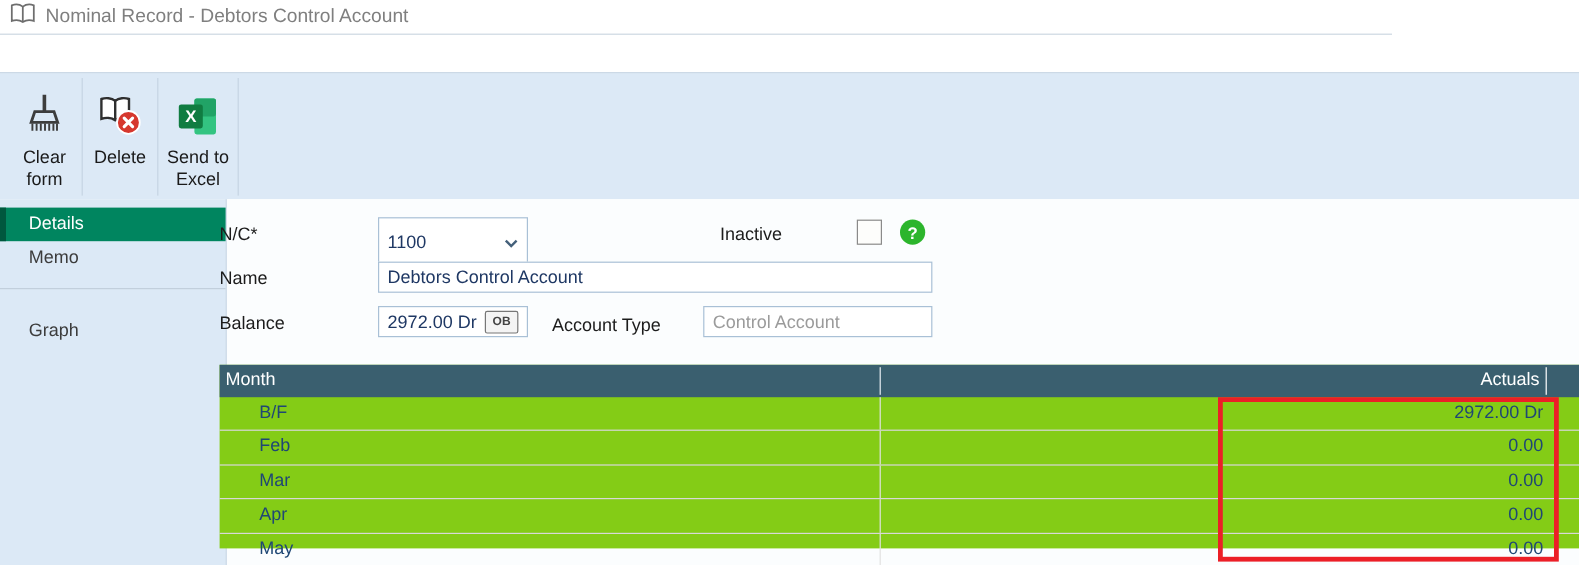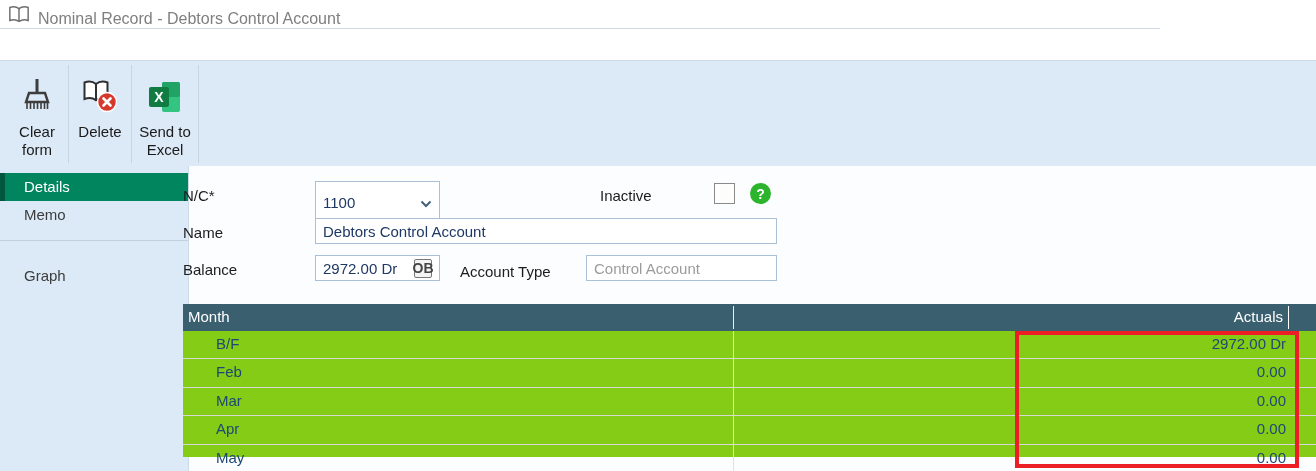--- a/index.html
+++ b/index.html
@@ -2,21 +2,21 @@
 <html><head>
 <meta charset="utf-8">
 <style>
   * { margin:0; padding:0; box-sizing:border-box; }
   html,body { width:1316px; height:471px; overflow:hidden;
               font-family:"Liberation Sans", sans-serif; background:#fff; }
 
   
   .titlebar { position:absolute; left:0; top:0; width:1160px; height:29px;
               background:#ffffff; border-bottom:1px solid #cdd8e2;
-              display:flex; align-items:flex-end; padding-left:8px; }
+              display:flex; align-items:center; padding-left:8px; }
   .titlebar .ttext { color:#7f7f7f; font-size:16px; margin-left:8px; }
 
   .whitestrip { position:absolute; left:0; top:30px; width:1316px; height:30px; background:#ffffff; }
 
   
   .toolbar { position:absolute; left:0; top:60px; width:1316px; height:106px;
              background:#dce9f6; border-top:1px solid #ccd9e6; display:flex; padding-left:6px; }
   .tbtn { width:62px; padding-top:12px; display:flex; flex-direction:column; align-items:center;
           cursor:default; }
   .tbtn .ticon { height:48px; display:flex; align-items:center; justify-content:center; }
@@ -33,22 +33,22 @@
            cursor:pointer; }
   .sitem.selected { background:#00855F; color:#ffffff; border-left:5px solid #00573E; padding-left:19px; }
   .sdivider { height:1px; background:#c2cfdc; margin:11px 0 21px 0; }
 
   
   .flabel { position:absolute; font-size:15px; color:#1c1c1c; }
   .field { position:absolute; background:#ffffff; border:1px solid #a9c0d6;
            font-size:15px; color:#1f3864; padding:0 7px; display:flex; align-items:center; }
   .combo { justify-content:space-between; }
   .gray-value { color:#9b9b9b; }
-  .obbtn { width:18px; height:19px; border:1px solid #777; border-radius:2px; background:#f4f4f4;
-           font-size:14px; font-weight:bold; color:#444; display:flex; align-items:center;
+  .obbtn { width:28px; height:19px; border:1px solid #777; border-radius:2px; background:#f4f4f4;
+           font-size:10px; font-weight:bold; color:#444; display:flex; align-items:center;
            justify-content:center; letter-spacing:0; cursor:pointer; }
   .checkbox { position:absolute; width:21px; height:21px; background:#fdfdfb; border:1px solid #8a8a8a; cursor:pointer; }
   .helpicon { position:absolute; width:21px; height:21px; border-radius:50%; background:#2CB52C;
               color:#fff; font-weight:bold; font-size:14px; display:flex; align-items:center;
               justify-content:center; cursor:pointer; }
 
   
   .grid { position:absolute; left:183px; top:138px; width:1133px; height:153px; background:#84cc16; }
   .ghead { position:relative; height:27px; background:#3A5F6F; color:#fff; font-size:15px; }
   .ghead .hmonth { position:absolute; left:5px; top:4px; }

